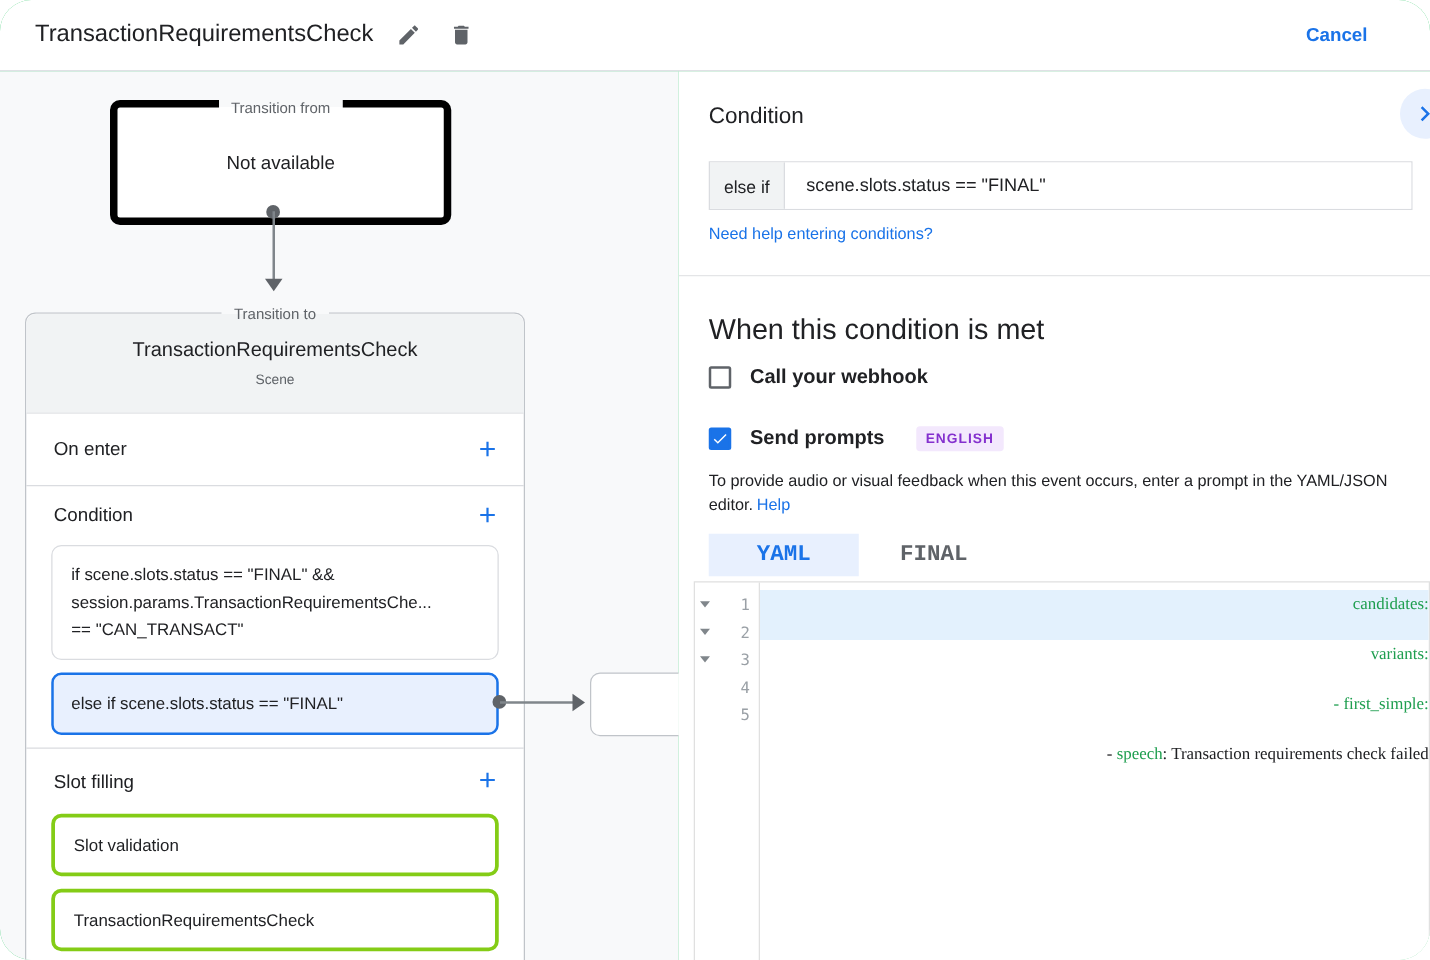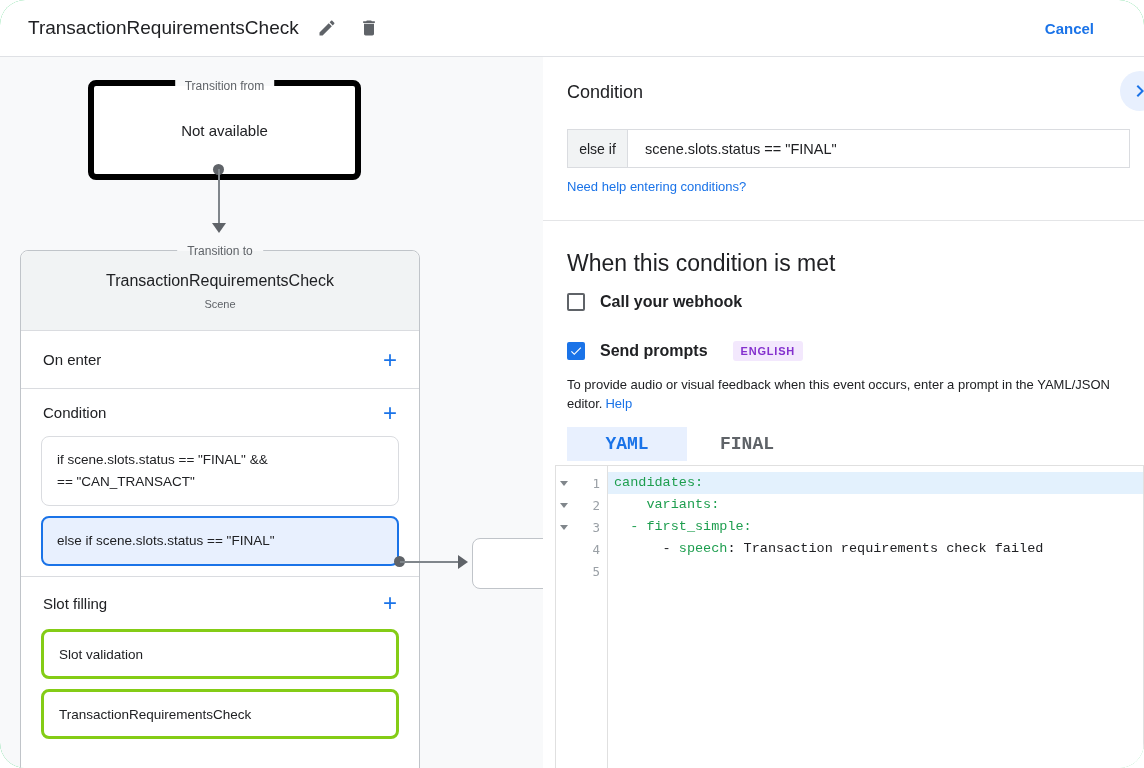--- a/index.html
+++ b/index.html
@@ -93,22 +93,22 @@
   .editor{position:absolute;left:12px;top:408px;width:589px;height:312px;border:1px solid #e0e0e0;
           display:flex;box-sizing:border-box;background:#fff;}
   .gutter{width:52px;flex:none;border-right:1px solid #e0e0e0;padding-top:6px;box-sizing:border-box;}
   .gutter-row{height:22px;display:flex;align-items:center;}
   .fold{width:16px;display:flex;justify-content:center;cursor:pointer;}
   .fold-tri{width:0;height:0;border-left:4px solid transparent;border-right:4px solid transparent;
             border-top:5px solid #80868b;}
   .lnum{flex:1;text-align:right;padding-right:7px;font-family:"DejaVu Sans Mono",monospace;
         font-size:12.5px;color:#9aa0a6;}
   .code{flex:1;padding-top:6px;overflow:hidden;cursor:text;}
-  .code-line{height:22px;line-height:22px;font-family:Liberation Mono, monospace;font-size:13.5px;
-             white-space:pre;padding-left:6px;}
+  .code-line{height:40px;line-height:22px;font-family:Liberation Serif, serif;font-size:13.5px;
+             white-space:pre;padding-left:6px;text-align:right;}
   .code-line.active{background:#e3f1fd;}
   .seg-key{color:#1e9e4f;}
   .seg-plain{color:#202124;}
 </style>
 </head>
 <body>
 
 <div id="app">
 
   <div class="topbar">
@@ -149,20 +149,21 @@
         <button class="add-btn"><span class="plus"></span></button>
       </div>
 
       <div class="section-head">
         <span>Condition</span>
         <button class="add-btn"><span class="plus"></span></button>
       </div>
 
       <div class="cond-box">
         <div>if scene.slots.status == "FINAL" &amp;&amp;</div>
+        <div>session.params.TransactionRequirementsChe...</div>
         <div>== "CAN_TRANSACT"</div>
       </div>
 
       <div class="cond-box selected">
         <div>else if scene.slots.status == "FINAL"</div>
       </div>
 
       <div class="card-divider"></div>
 
       <div class="section-head tall">

